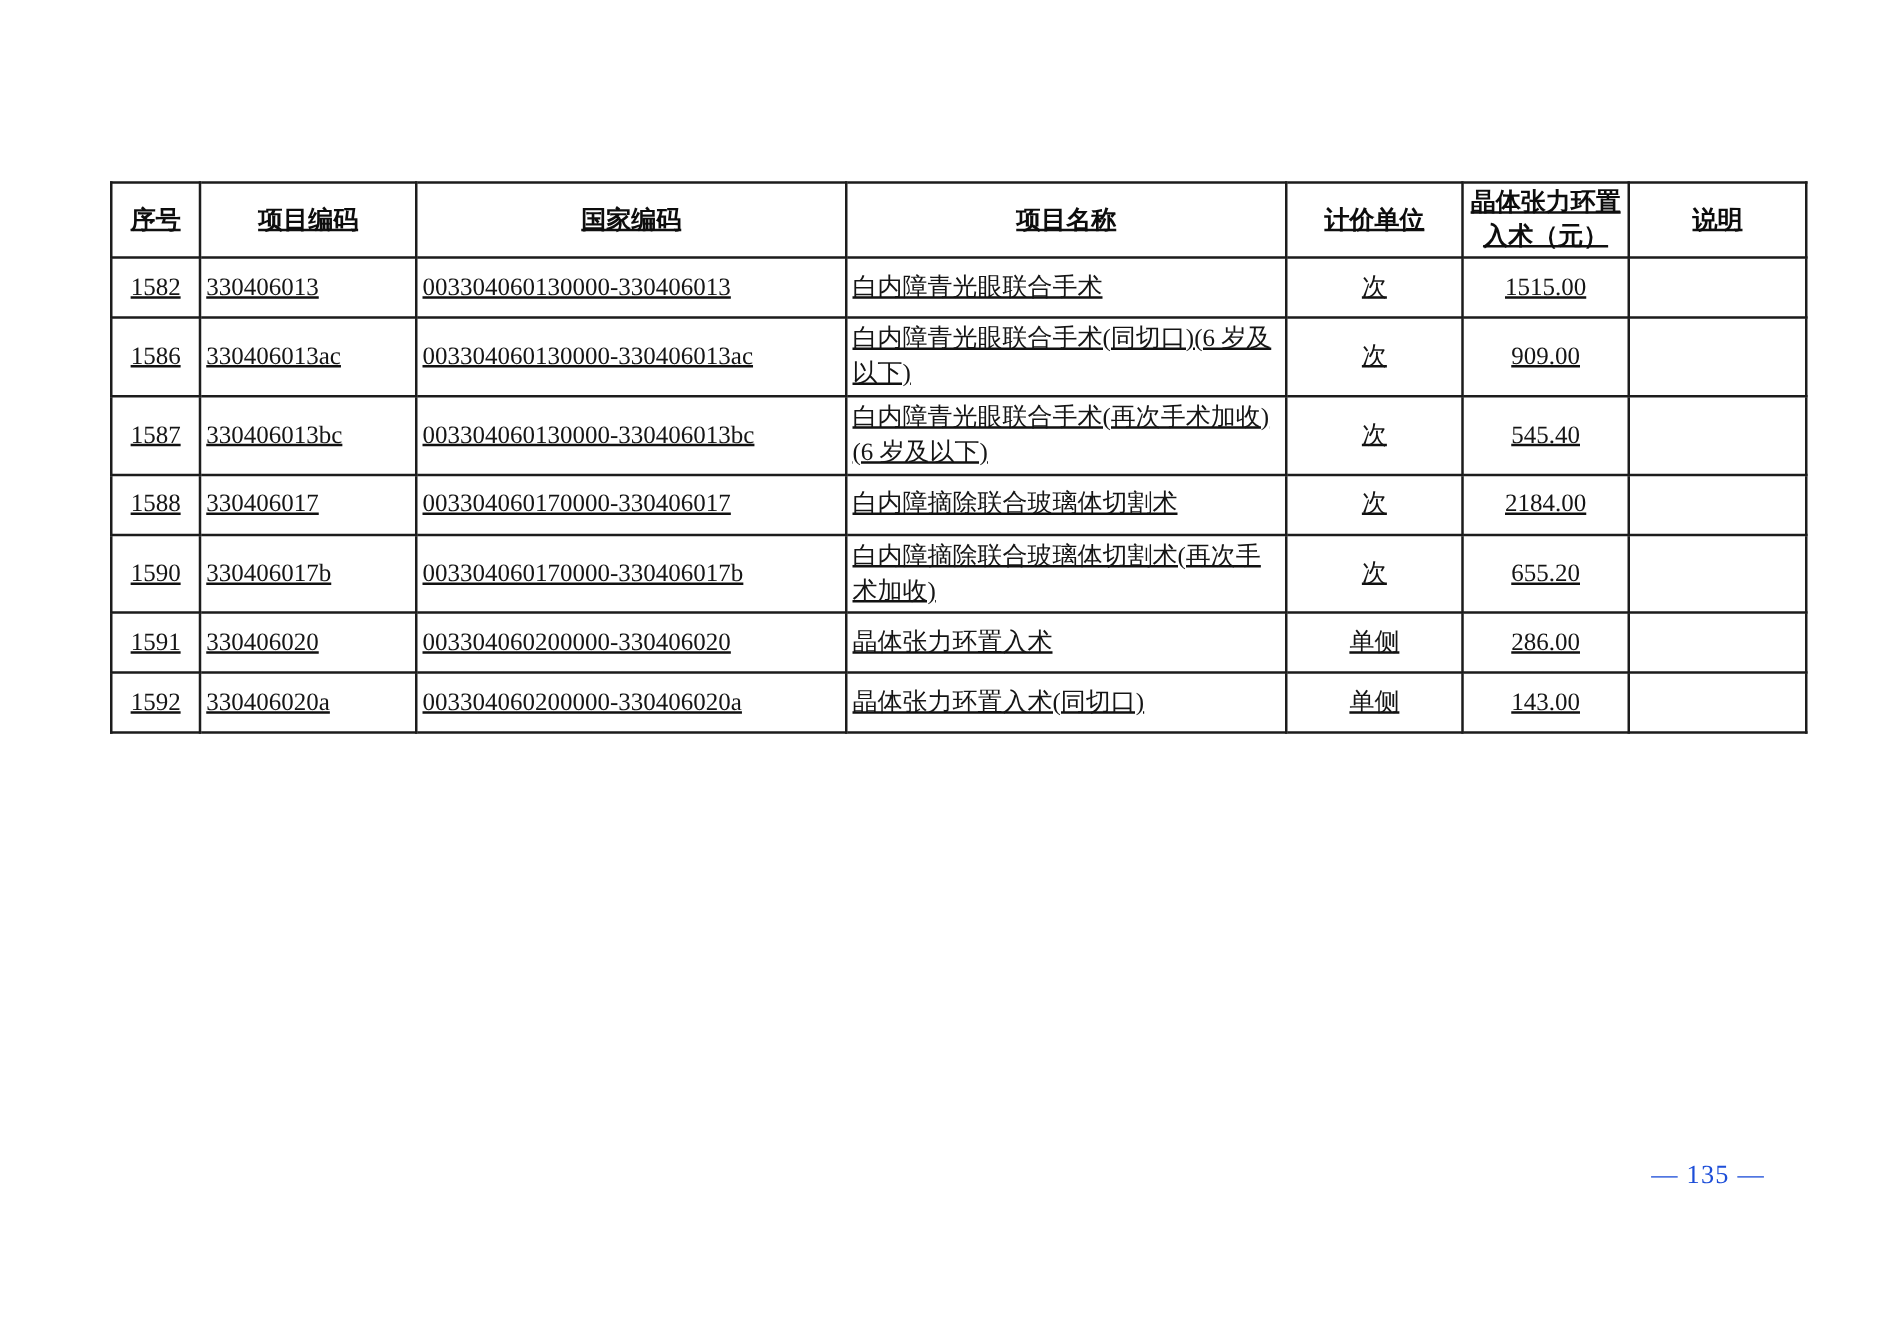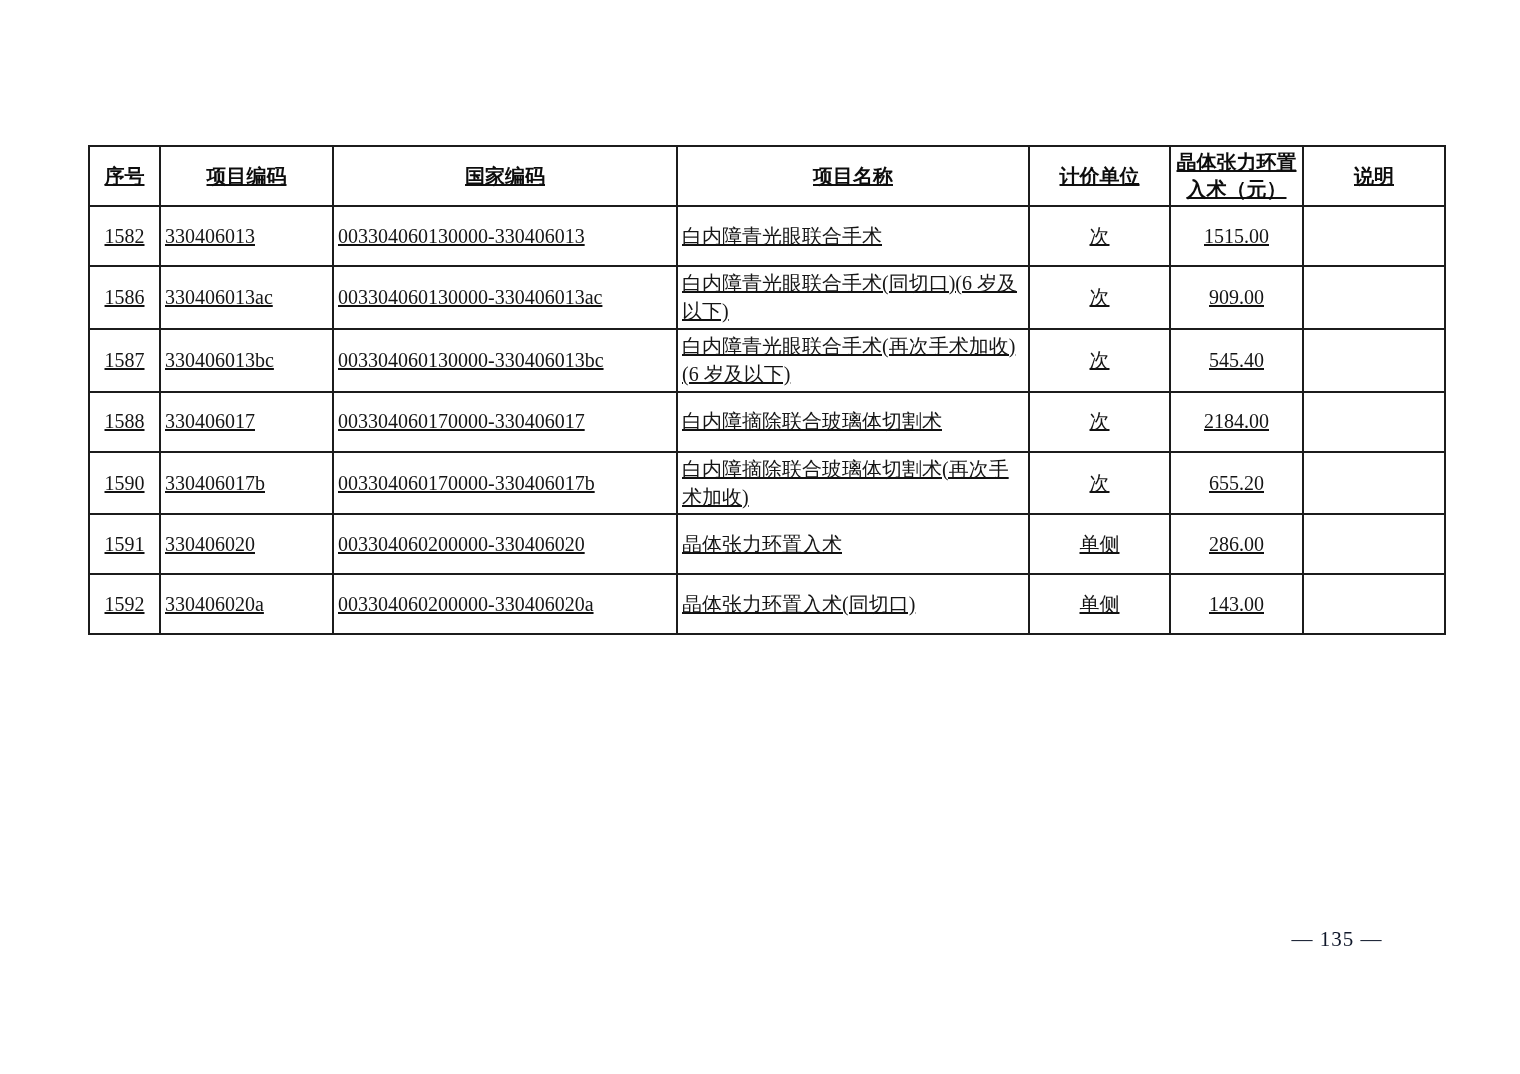--- a/index.html
+++ b/index.html
@@ -41,44 +41,44 @@
   .price-table th {
     font-family: "Liberation Sans", "DejaVu Sans", sans-serif;
     font-weight: bold;
     font-size: 20px;
     text-align: center;
     padding: 2px 4px;
     line-height: 1.35;
     color: #0d0d0d;
   }
   .price-table tbody tr {
-    height: 60px;
+    height: 48px;
   }
   .price-table td {
     font-size: 20px;
     line-height: 1.42;
     padding: 2px 4px;
     color: #151515;
   }
   .c-seq, .c-unit, .c-price {
     text-align: center;
   }
   .c-code, .c-national_code, .c-name {
     text-align: left;
     padding-left: 5px;
   }
   .footer-page-number {
     position: absolute;
     left: 1262px;
     top: 927px;
     width: 150px;
-    text-align: center;
+    text-align: right;
     font-size: 21px;
     letter-spacing: 1px;
-    color: #0f172a;
+    color: #1d4ed8;
     white-space: nowrap;
   }
 </style>
 </head>
 <body>
 
 <div class="page">
 
   <table class="price-table">
     <colgroup>

